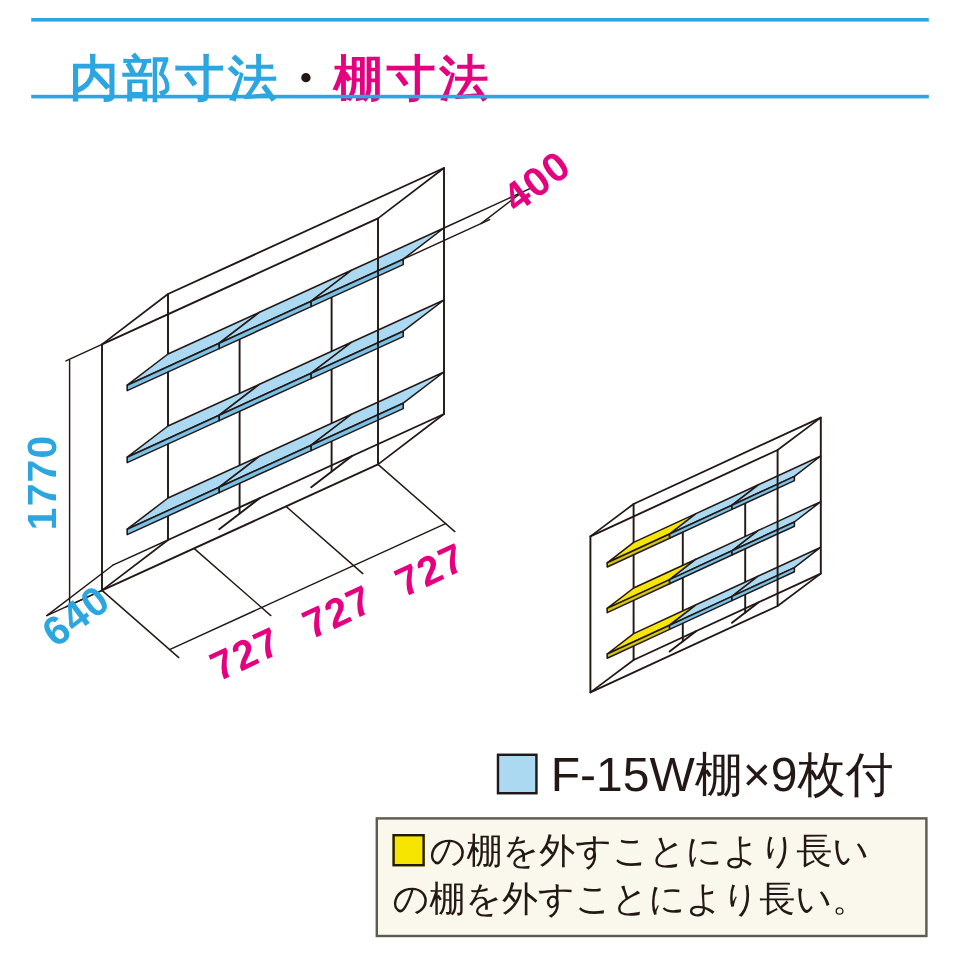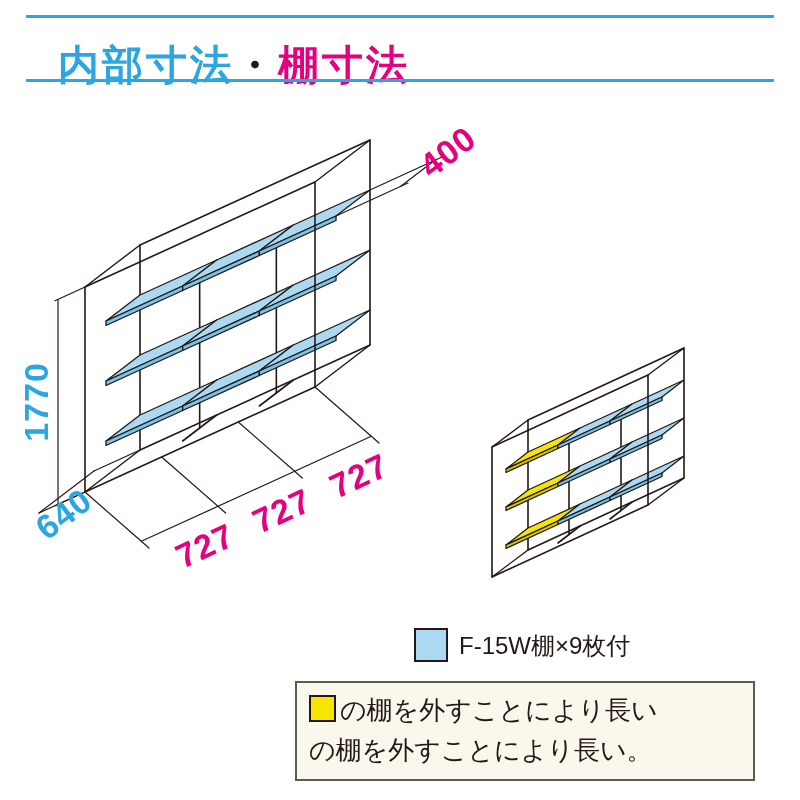--- a/index.html
+++ b/index.html
@@ -42,27 +42,27 @@
   #dim-400{left:448px;top:152px;transform:translate(-50%,-50%) rotate(-37deg);}
   #dim-w1{left:205px;top:546px;transform:translate(-50%,-50%) rotate(-25deg);}
   #dim-w2{left:282px;top:511px;transform:translate(-50%,-50%) rotate(-25deg);}
   #dim-w3{left:359px;top:476px;transform:translate(-50%,-50%) rotate(-25deg);}
   .swatch{display:inline-block;border:2px solid var(--ink);box-sizing:border-box;}
   #legend-blue-swatch{
     position:absolute;left:414px;top:628px;width:34px;height:34px;
     background:var(--shelf-blue);
   }
   #legend-shelf-label{
-    position:absolute;left:459px;top:628px;font-size:24px;font-weight:500;
+    position:absolute;left:459px;top:628px;font-size:40px;font-weight:500;
     color:var(--ink);line-height:36px;white-space:nowrap;
   }
   .note-box{
-    position:absolute;left:295px;top:681px;width:460px;box-sizing:border-box;
+    position:absolute;left:313px;top:681px;width:460px;box-sizing:border-box;
     border:2px solid var(--note-box-border);background:var(--note-box-bg);
-    padding:7px 12px 9px;font-size:26px;line-height:40px;color:var(--ink);
+    padding:7px 12px 9px;font-size:30px;line-height:40px;color:var(--ink);
   }
   .note-line{display:block;white-space:nowrap;}
   .note-swatch{
     width:27px;height:27px;background:var(--shelf-yellow);
     vertical-align:-3px;margin-right:4px;
   }
 </style>
 </head>
 <body>
 

